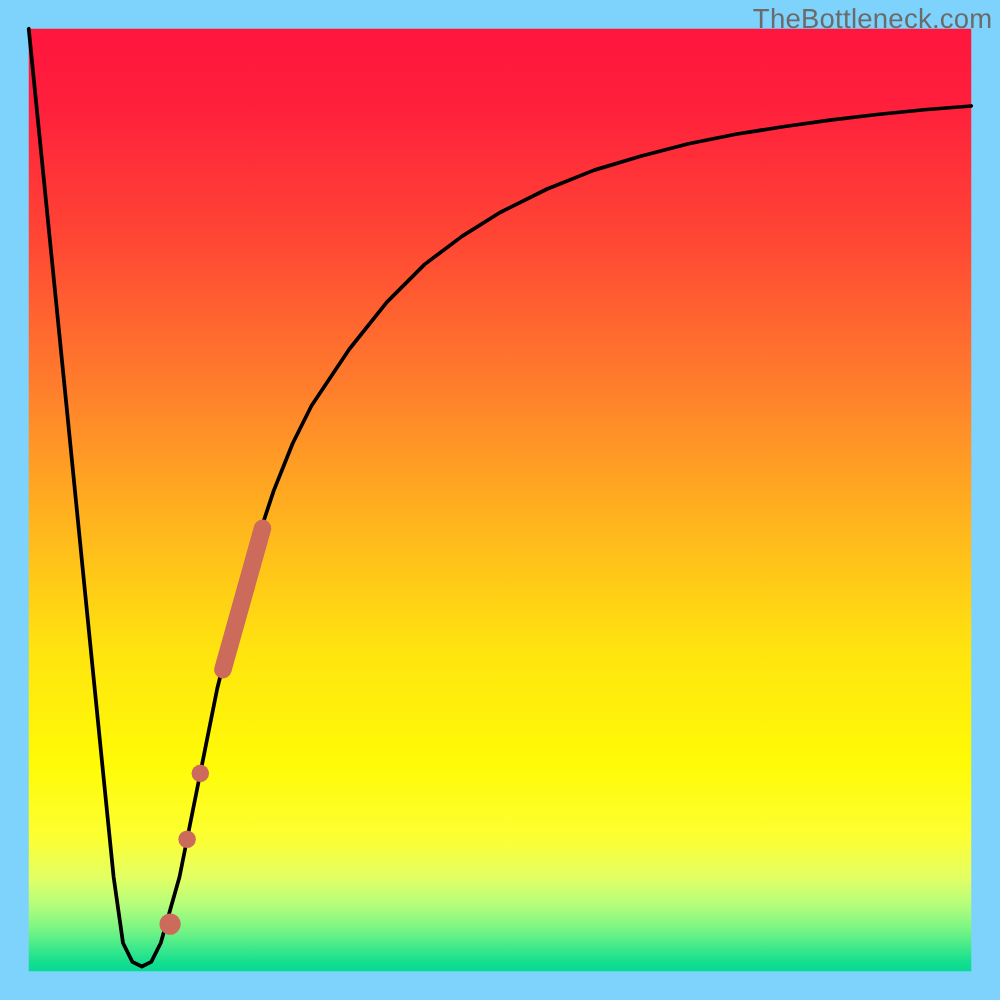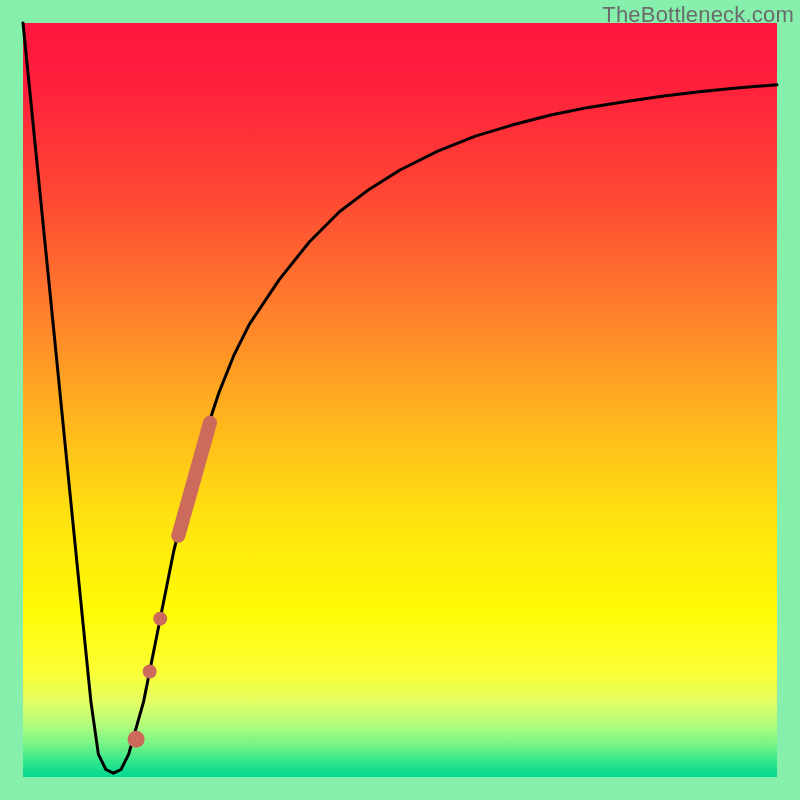--- a/index.html
+++ b/index.html
@@ -10,21 +10,21 @@
     background: #000;
     overflow: hidden;
     font-family: Arial, Helvetica, sans-serif;
   }
   .frame {
     position: absolute;
     left: 0;
     top: 0;
     width: 800px;
     height: 800px;
-    background: #86efac;
+    background: #7dd3fc;
   }
   .plot {
     position: absolute;
     left: 23px;
     top: 23px;
     width: 754px;
     height: 754px;
     
     background: linear-gradient(to bottom,
       #ff163d 0%,

